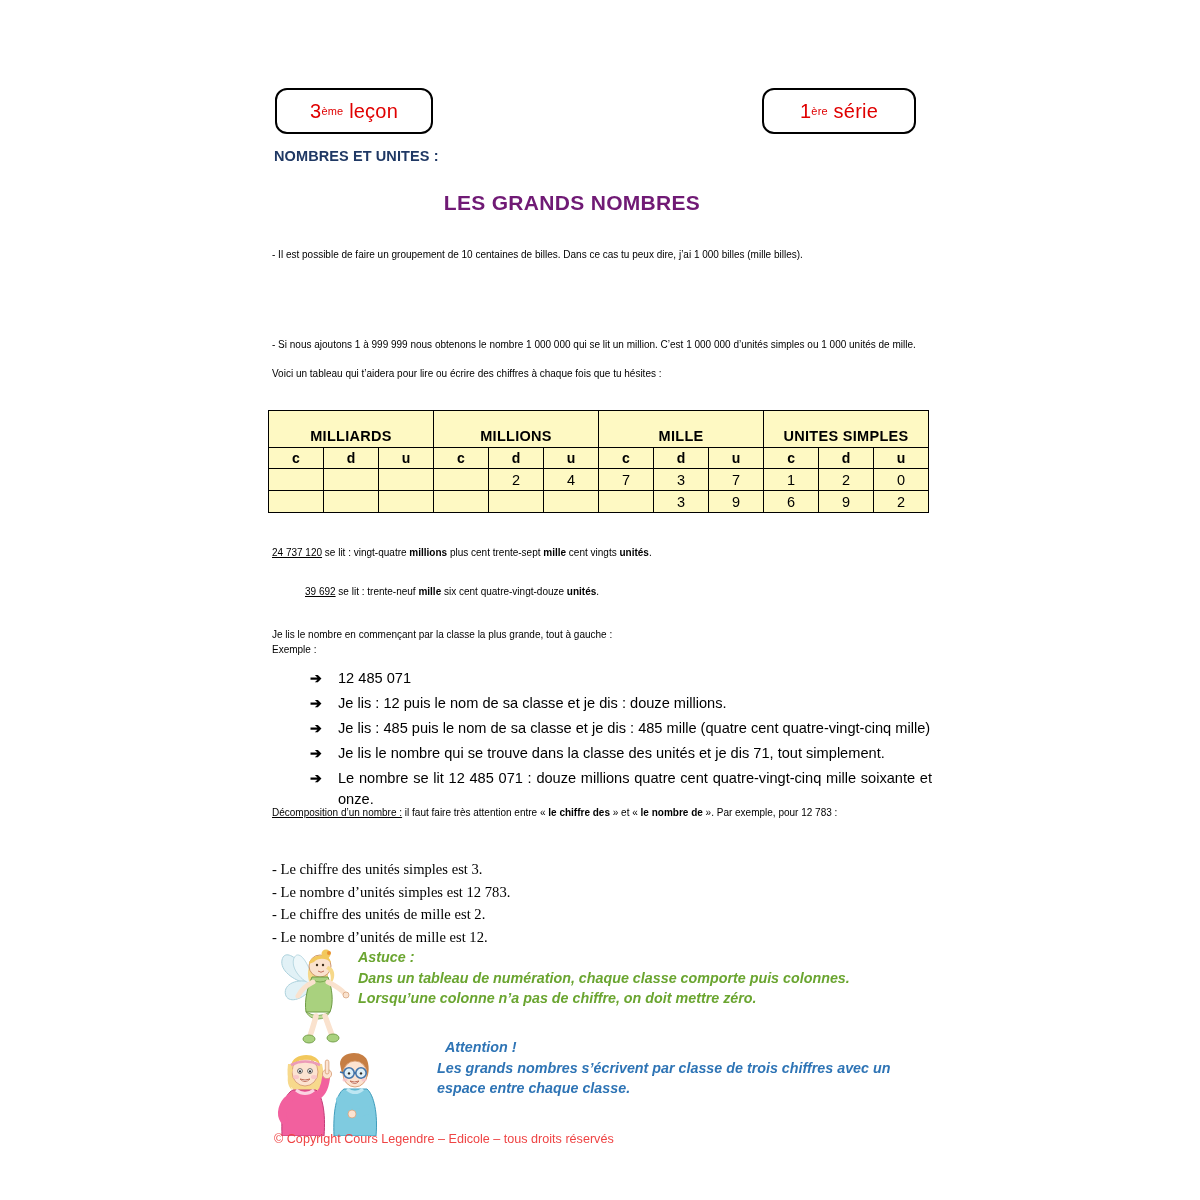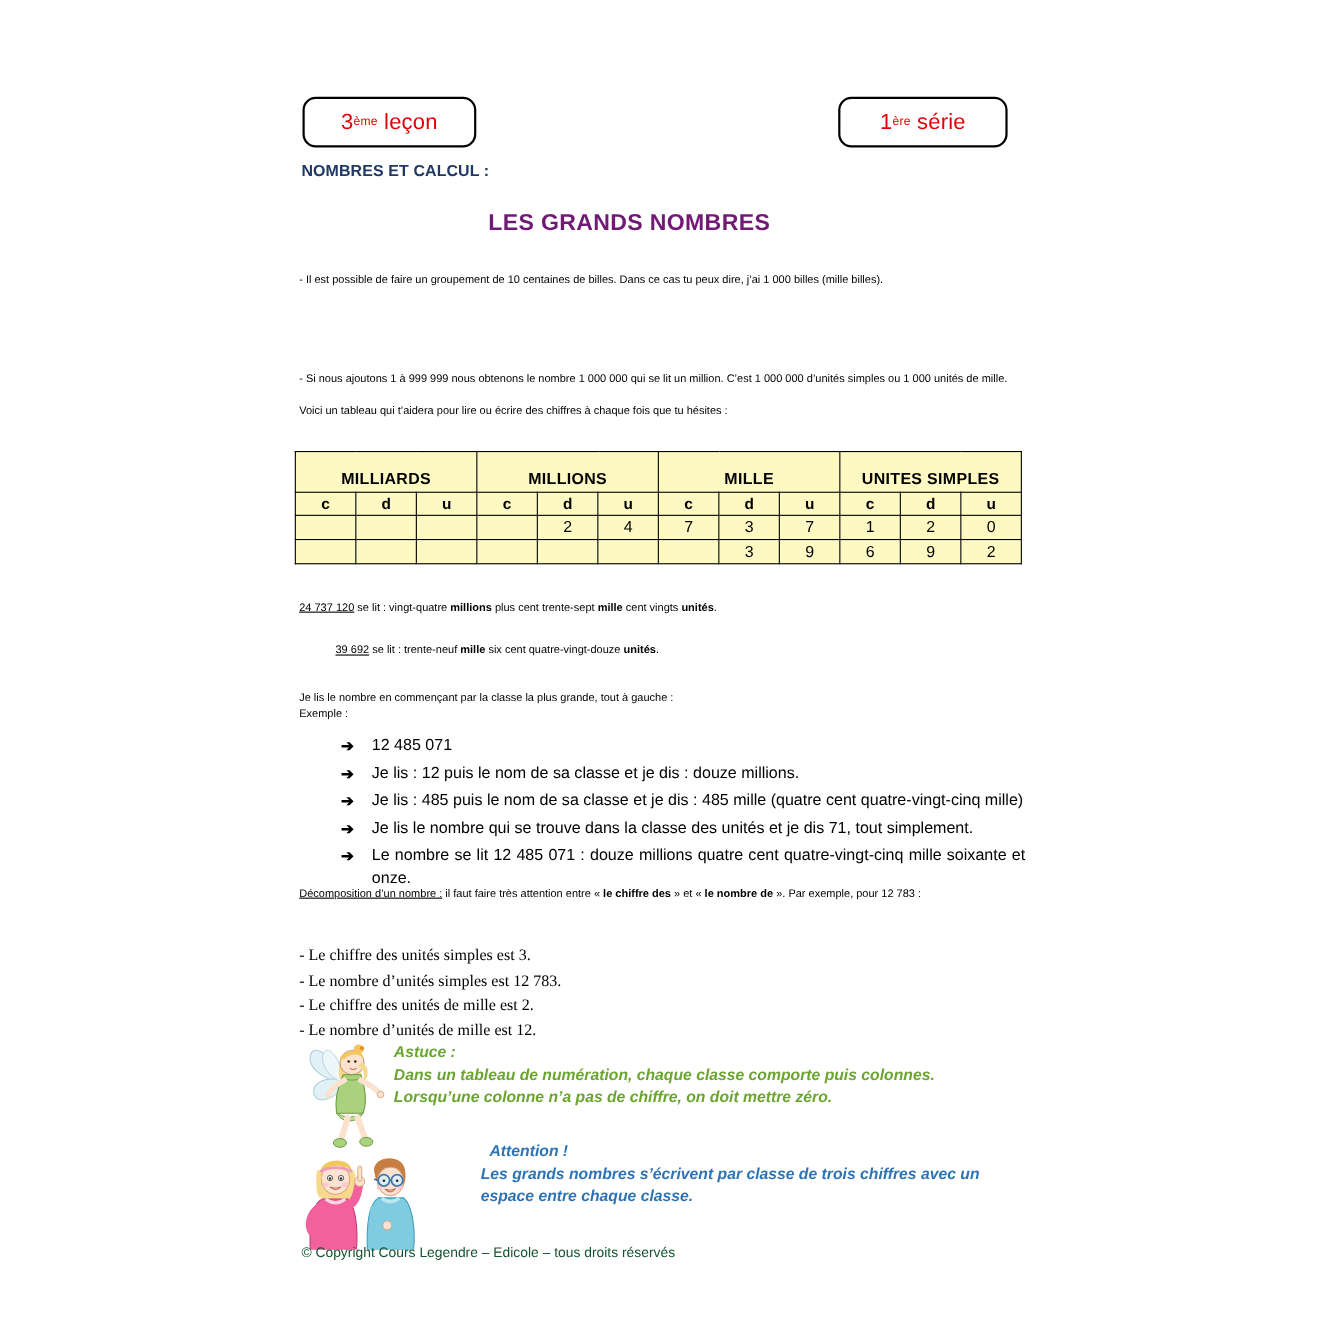--- a/index.html
+++ b/index.html
@@ -191,37 +191,37 @@
     position: absolute;
   }
   #fig-fairy { left: 272px; top: 936px; width: 80px; height: 112px; }
   #fig-kids  { left: 272px; top: 1040px; width: 112px; height: 96px; }
 
   .footer {
     position: absolute;
     left: 274px;
     top: 1132px;
     font-size: 12.6px;
-    color: #14532d;
+    color: #ef4444;
   }
 </style>
 </head>
 <body>
 
 <div class="page">
 
   <div class="badge" id="badge-lesson">
     <span>3</span><sup>ème</sup>&nbsp;<span>leçon</span>
   </div>
 
   <div class="badge" id="badge-series">
     <span>1</span><sup>ère</sup>&nbsp;<span>série</span>
   </div>
 
-  <div class="section-kicker">NOMBRES ET CALCUL :</div>
+  <div class="section-kicker">NOMBRES ET UNITES :</div>
   <div class="doc-title">LES GRANDS NOMBRES</div>
 
   <p class="col para justify" id="p-intro1">- Il est possible de faire un groupement de 10 centaines de billes. Dans ce cas tu peux dire, j’ai 1 000 billes (mille billes).</p>
   <p class="col para justify" id="p-intro2">- Si nous ajoutons 1 à 999 999 nous obtenons le nombre 1 000 000 qui se lit un million. C’est 1 000 000 d’unités simples ou 1 000 unités de mille.</p>
   <p class="col para" id="p-intro3">Voici un  tableau qui t’aidera pour lire ou écrire des chiffres à chaque fois que tu hésites :</p>
 
   <div class="num-table-wrap">
     <table class="num-table">
       <colgroup>
         <col style="width:55px">

